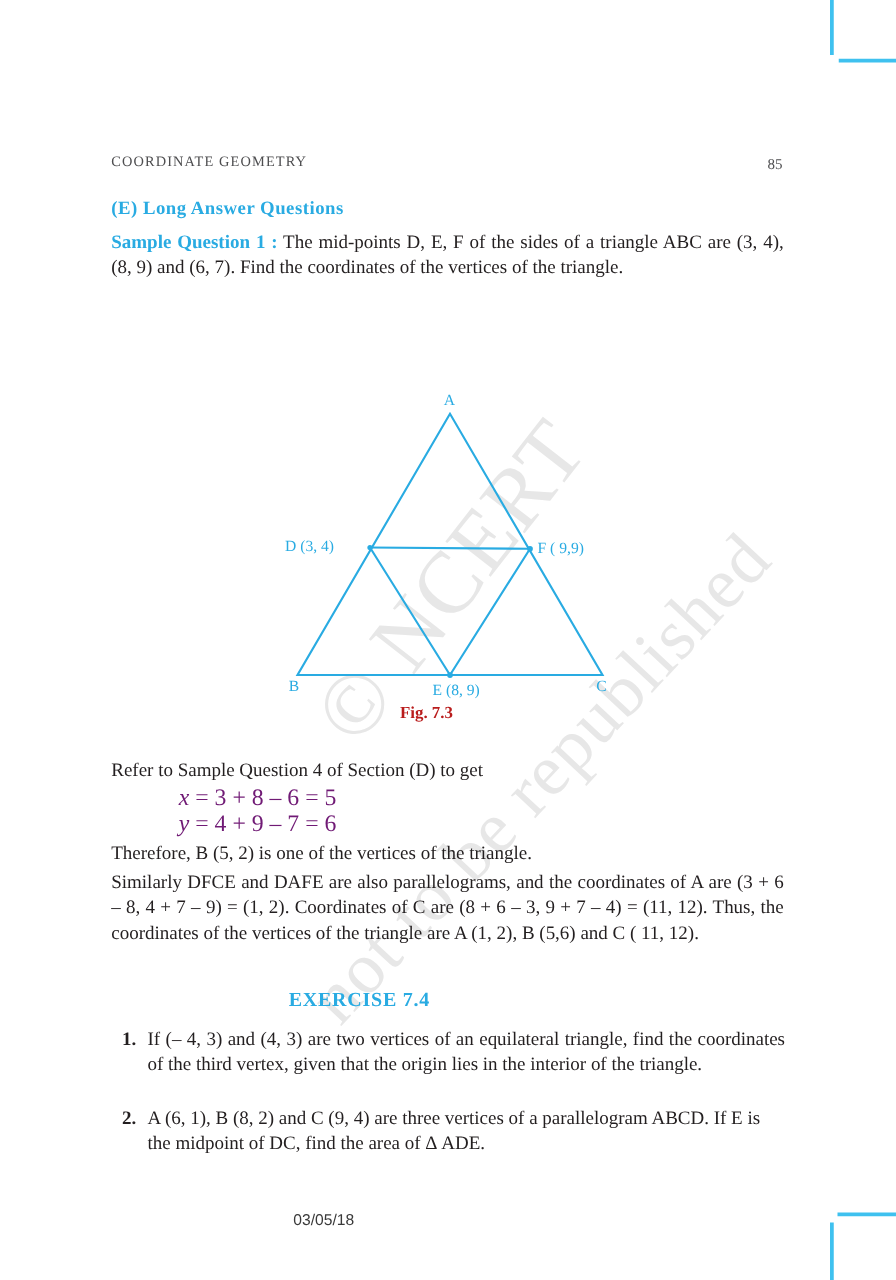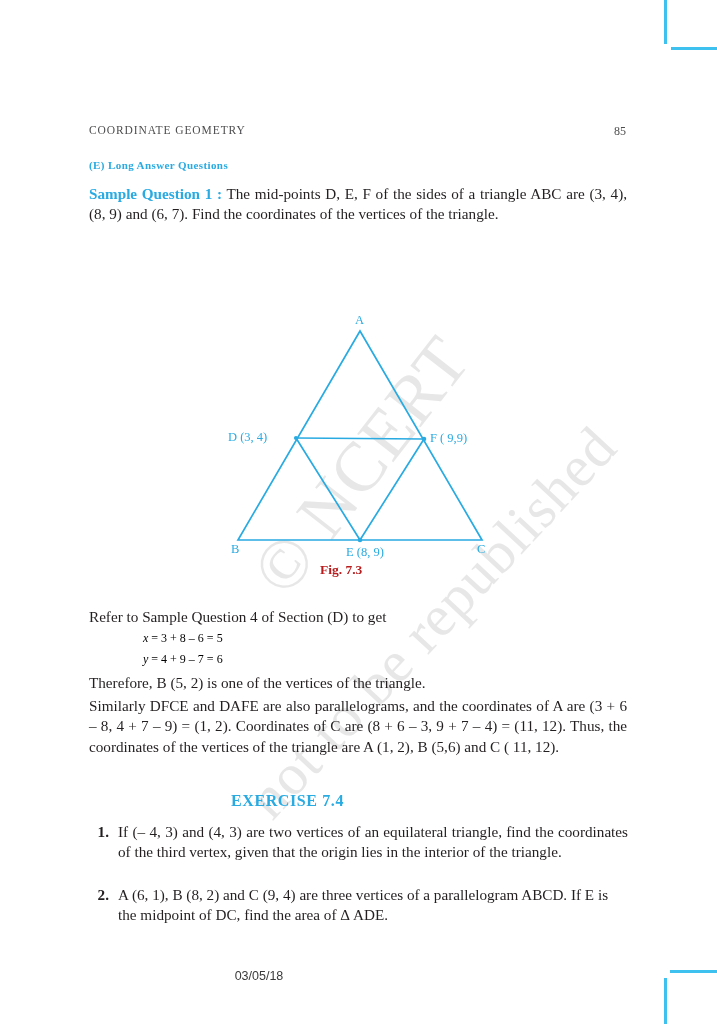--- a/index.html
+++ b/index.html
@@ -74,21 +74,21 @@
     font-size: 12px;
     color: #4d4d4f;
     font-family: "Liberation Serif", "DejaVu Serif", serif;
   }
 
   h2.section-head {
     position: absolute;
     left: 89px;
     top: 159px;
     margin: 0;
-    font-size: 11px;
+    font-size: 15px;
     font-weight: bold;
     color: #29abe2;
     letter-spacing: 0.4px;
     font-family: "Liberation Serif", "DejaVu Serif", serif;
   }
 
   .para {
     position: absolute;
     left: 89px;
     width: 538px;
@@ -104,23 +104,23 @@
   .para-q   { top: 184px; }
   .para-sol { top: 229px; }
   .para-refer { top: 607px; text-align: left; }
   .para-therefore { top: 673px; text-align: left; }
   .para-similarly { top: 696px; }
 
   .eq-block {
     position: absolute;
     left: 143px;
     top: 628px;
-    font-size: 12px;
+    font-size: 19px;
     line-height: 21px;
-    color: #000000;
+    color: #701a75;
   }
   .eq-block .ln { white-space: nowrap; }
   .it { font-style: italic; }
 
   
   .figure {
     position: absolute;
     left: 0px;
     top: 0px;
     width: 717px;

